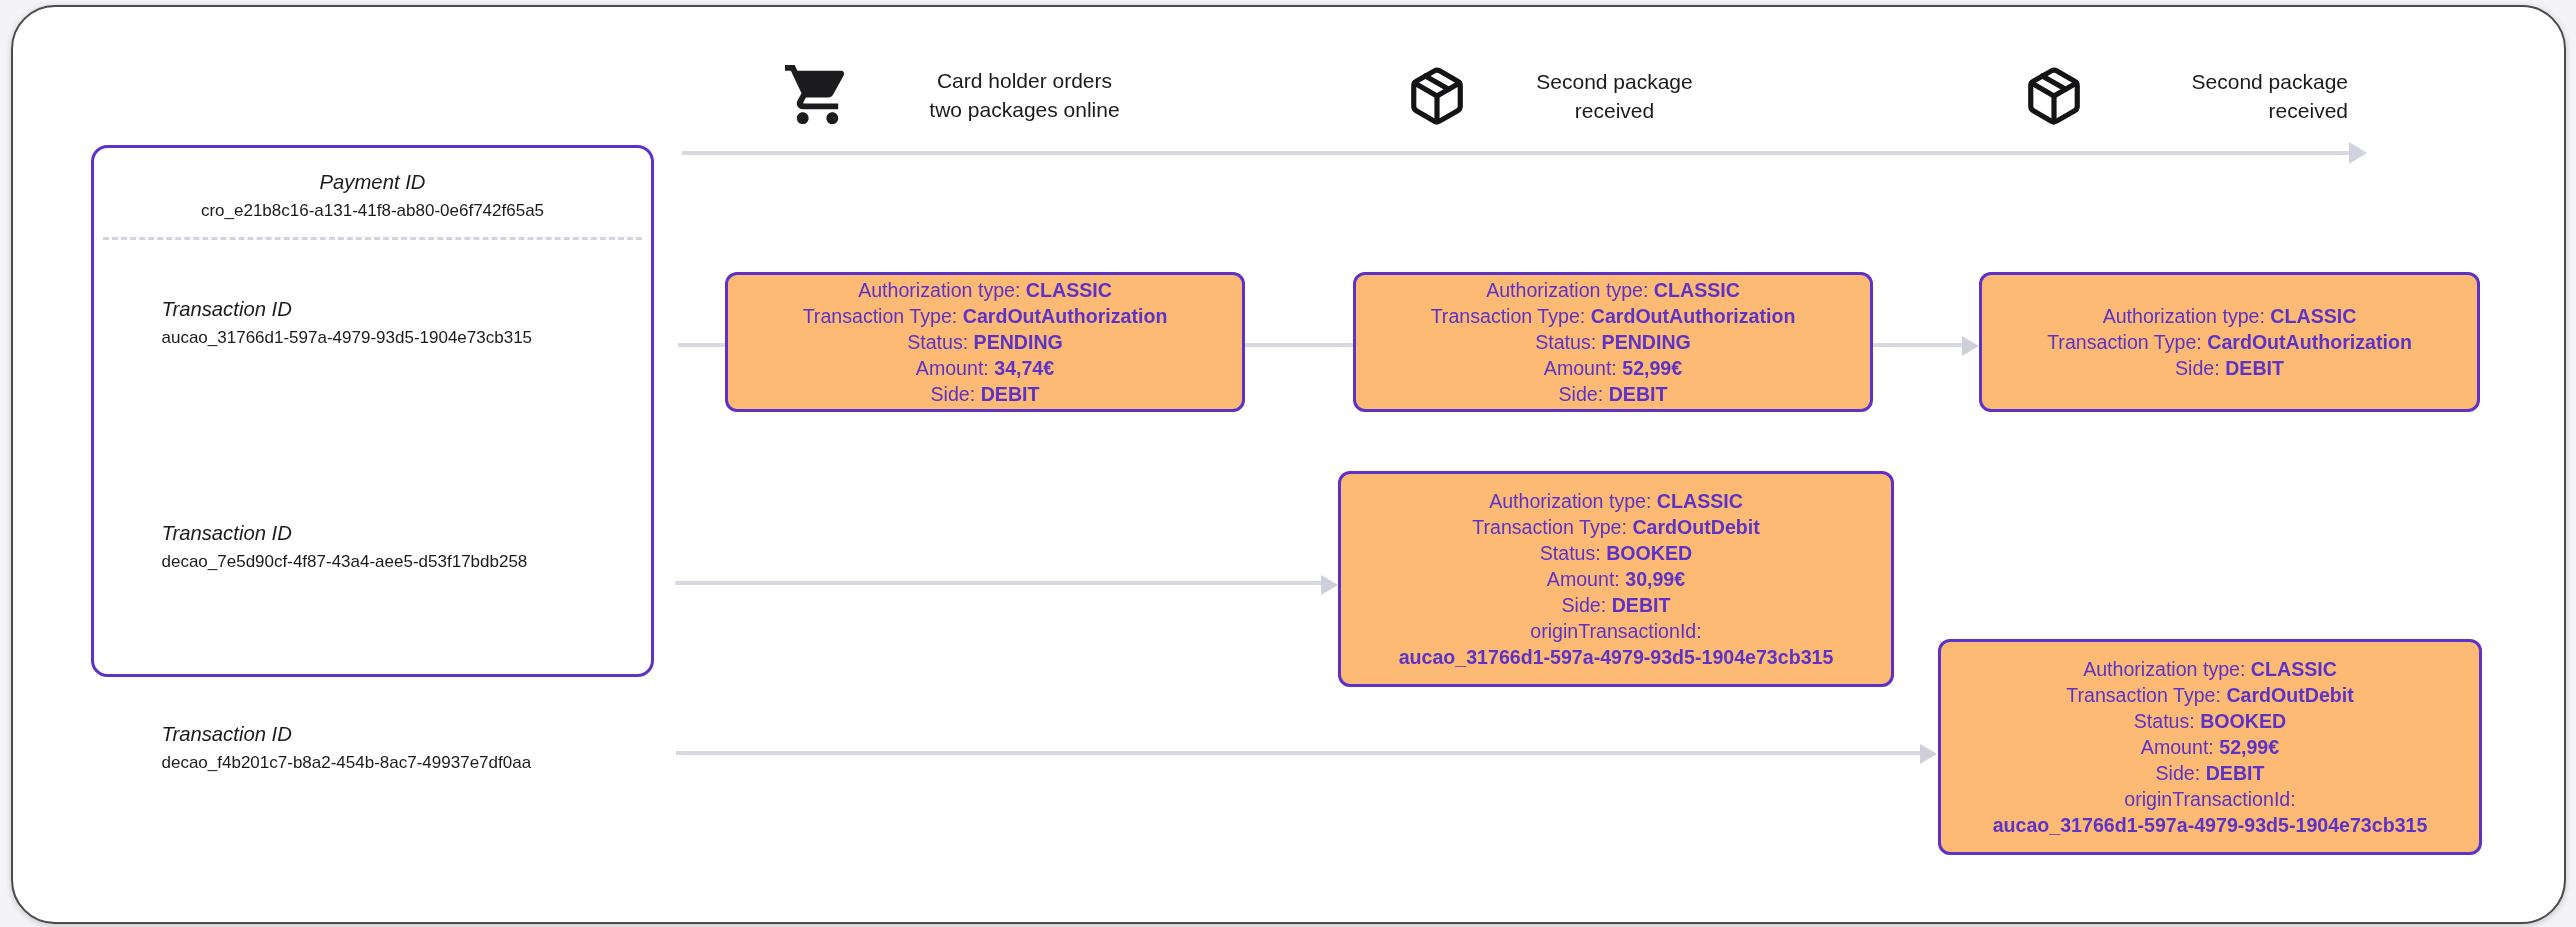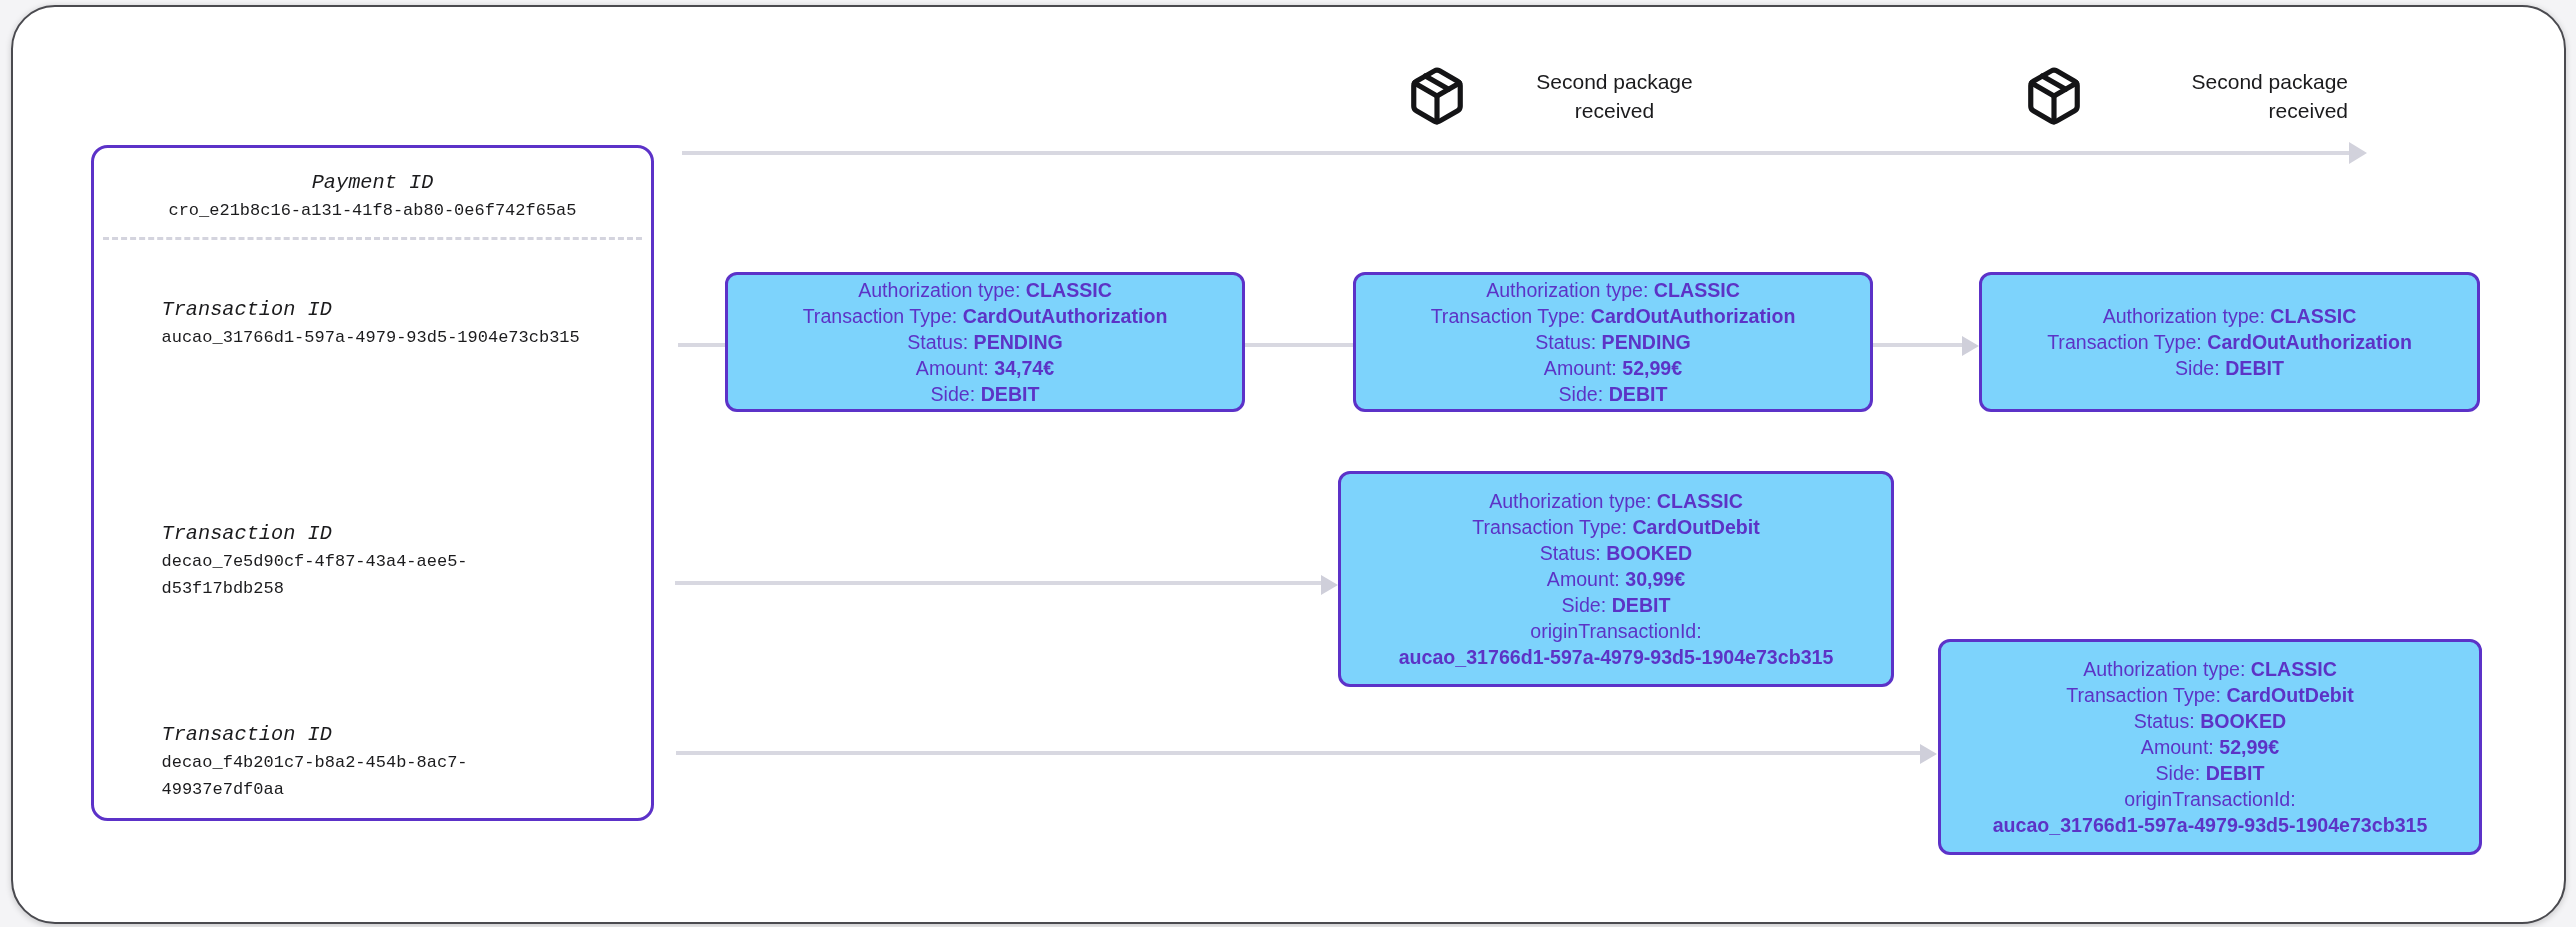--- a/index.html
+++ b/index.html
@@ -19,23 +19,23 @@
 
   .step { position:absolute; display:flex; align-items:center; z-index:2; }
   .step .icon-wrap { flex:0 0 auto; display:flex; align-items:center; }
   .step-label { white-space:pre-line; text-align:center; font-size:21px; line-height:29px; color:#1b1b1d; }
   .step1 { left:782px; top:59px; }  .step1 .step-label { margin-left:47px; width:249px; }
   .step2 { left:1406px; top:65px; }  .step2 .step-label { margin-left:45px; width:203px; }
   .step3 { left:2023px; top:65px; }  .step3 .step-label { margin-left:45px; width:218px;text-align:right; }
 
   
   .panel {
-    position:absolute; left:91px; top:145px; width:563px; height:676px;
+    position:absolute; left:91px; top:145px; width:563px; height:532px;
     background:#ffffff; border:3px solid #5c32c8; border-radius:16.6px;
-    box-sizing:border-box; z-index:2; color:#1b1b1d;font-family:Liberation Mono, monospace;
+    box-sizing:border-box; z-index:2; color:#1b1b1d;
   }
   .payment-block { position:absolute; top:19.6px; left:50%; transform:translateX(-50%); width:527px; text-align:center; }
   .id-label { font-style:italic; font-size:20.3px; line-height:29px; }
   .id-value { font-size:17px; line-height:27px; }
   .panel-divider { position:absolute; top:89px; left:9px; right:9px; border-top:3px dashed #d4d4de; }
   .tx { position:absolute; left:50%; transform:translateX(-50%); width:422px; text-align:left; }
   .tx .id-value { overflow-wrap:anywhere; }
   .tx1 { top:147px; } .tx2 { top:371px; } .tx3 { top:572px; }
 
   
@@ -45,21 +45,21 @@
             border-left:17.3px solid #cfcfda; }
   .r1-line { left:678px; top:343px; width:1285px; }
   .r1-head { left:1962px; top:336px; }
   .r2-line { left:675px; top:581px; width:647px; }
   .r2-head { left:1321px; top:575px; }
   .r3-line { left:676px; top:751px; width:1244px; }
   .r3-head { left:1920px; top:744px; }
 
   
   .auth-card {
-    position:absolute; background:#7dd3fc; border:3px solid #5c32c8; border-radius:12px;
+    position:absolute; background:#fdba74; border:3px solid #5c32c8; border-radius:12px;
     box-sizing:border-box; z-index:3;
     display:flex; flex-direction:column; justify-content:center; align-items:center;
     text-align:center; color:#5c33c6; font-size:19.6px; line-height:26px; padding:6px 10.5px;
   }
   .auth-card .fv { font-weight:bold; }
   .field-line { width:100%; }
   .c1 { left:725px;  top:272px; width:520px; height:140px; }
   .c2 { left:1353px; top:272px; width:520px; height:140px; }
   .c3 { left:1979px; top:272px; width:501px; height:140px; }
   .c4 { left:1338px; top:471px; width:556px; height:216px; }
@@ -67,20 +67,29 @@
 </style>
 </head>
 <body>
 
 <div class="canvas">
   <div class="surface"></div>
 
   <div class="t-line"></div>
   <div class="t-head"></div>
 
+  <div class="step step1">
+    <span class="icon-wrap">
+      <svg viewBox="0 0 24 24" width="71" height="71" aria-hidden="true">
+        <path fill="#1c1c1e" d="M15.55 13c.75 0 1.41-.41 1.75-1.03l3.58-6.49A1 1 0 0 0 20.01 4H5.21l-.94-2H1v2h2l3.6 7.59-1.35 2.44C4.52 15.37 5.48 17 7 17h12v-2H7.42c-.14 0-.25-.11-.25-.25l.03-.12L8.1 13h7.45zM7 18c-1.1 0-1.99.9-1.99 2S5.9 22 7 22s2-.9 2-2-.9-2-2-2zm10 0c-1.1 0-1.99.9-1.99 2s.89 2 1.99 2 2-.9 2-2-.9-2-2-2z"></path>
+      </svg>
+    </span>
+    <span class="step-label">Card holder orders
+two packages online</span>
+  </div>
 
   <div class="step step2">
     <span class="icon-wrap">
       <svg viewBox="0 0 24 24" width="62" height="62" fill="none" stroke="#141416" stroke-width="2" stroke-linecap="round" stroke-linejoin="round" aria-hidden="true">
         <path d="m7.5 4.27 9 5.15"></path>
         <path d="M21 8a2 2 0 0 0-1-1.73l-7-4a2 2 0 0 0-2 0l-7 4A2 2 0 0 0 3 8v8a2 2 0 0 0 1 1.73l7 4a2 2 0 0 0 2 0l7-4A2 2 0 0 0 21 16Z"></path>
         <path d="m3.3 7 8.7 5 8.7-5"></path>
           <path d="M12 22V12"></path>
       </svg>
     </span>

